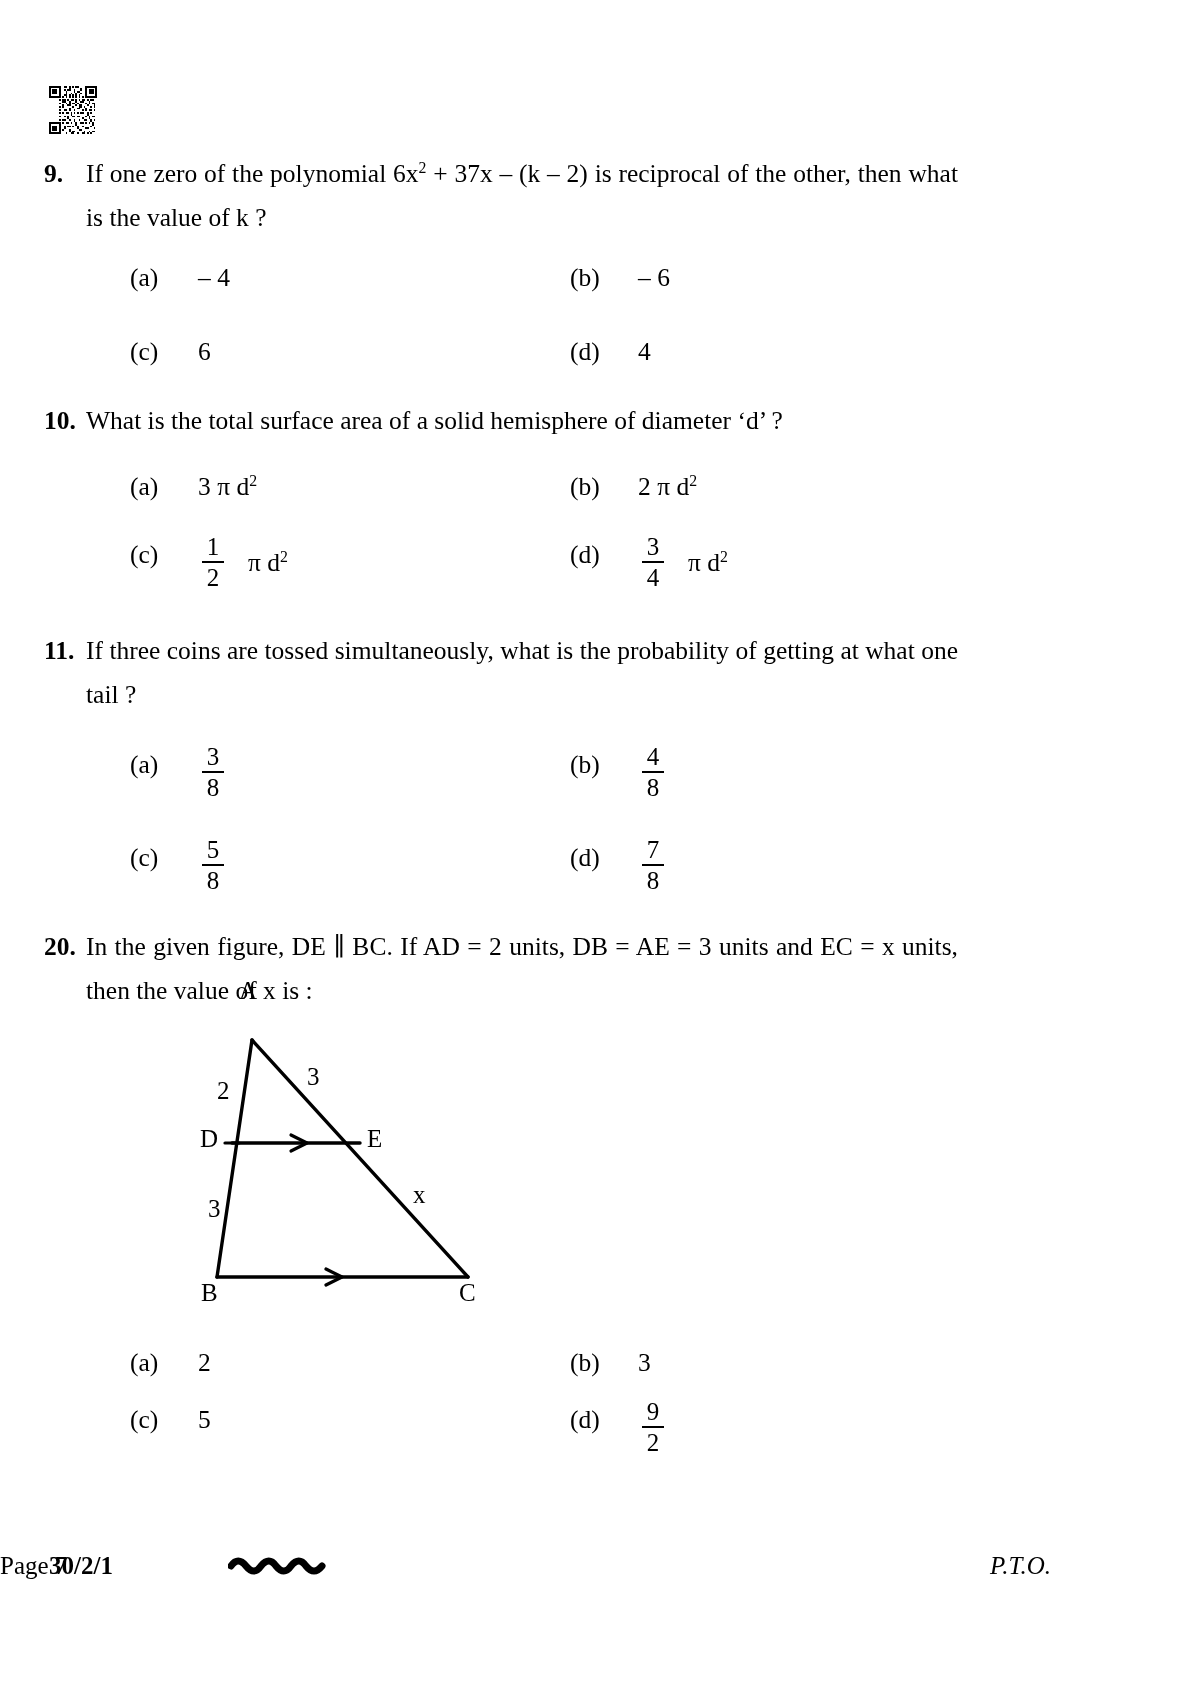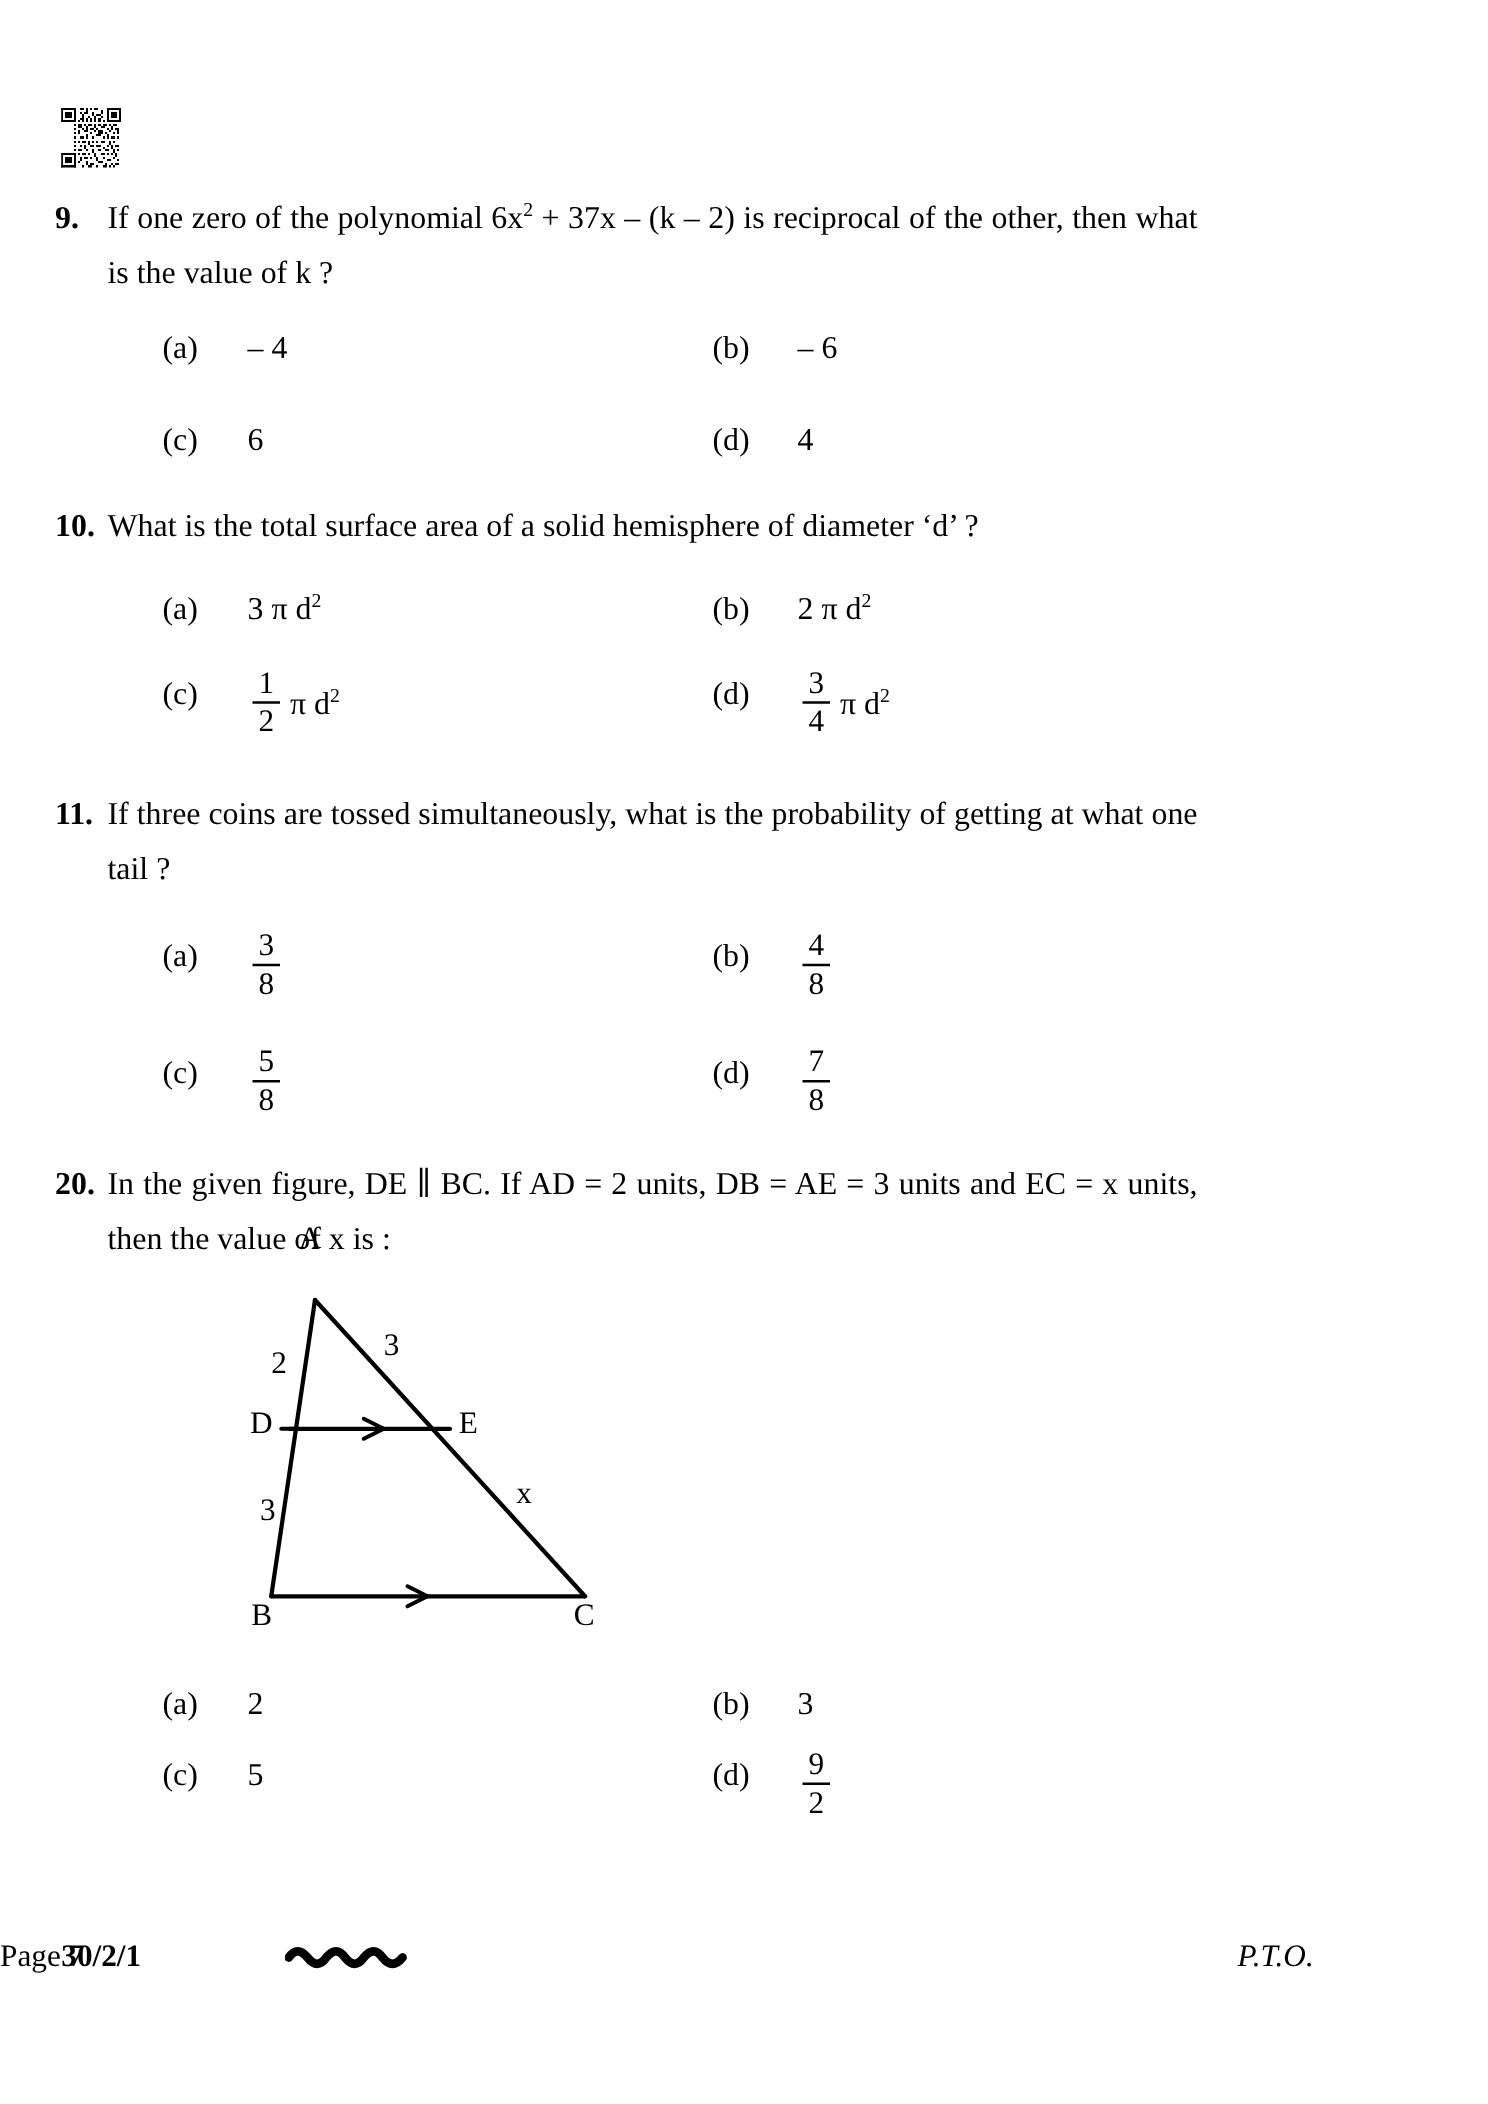--- a/index.html
+++ b/index.html
@@ -120,21 +120,21 @@
   .frac .den {
     font-size: 25px;
     padding: 2px 3px 0 3px;
   }
   .frac-inline {
     display: inline-flex;
     align-items: center;
   }
   .pi-term {
     font-size: 25.5px;
-    margin-left: 4px;
+    margin-left: 20px;
   }
 
   
   .figure {
     position: absolute;
     left: 195px;
     top: 1005px;
     width: 340px;
     height: 315px;
   }

